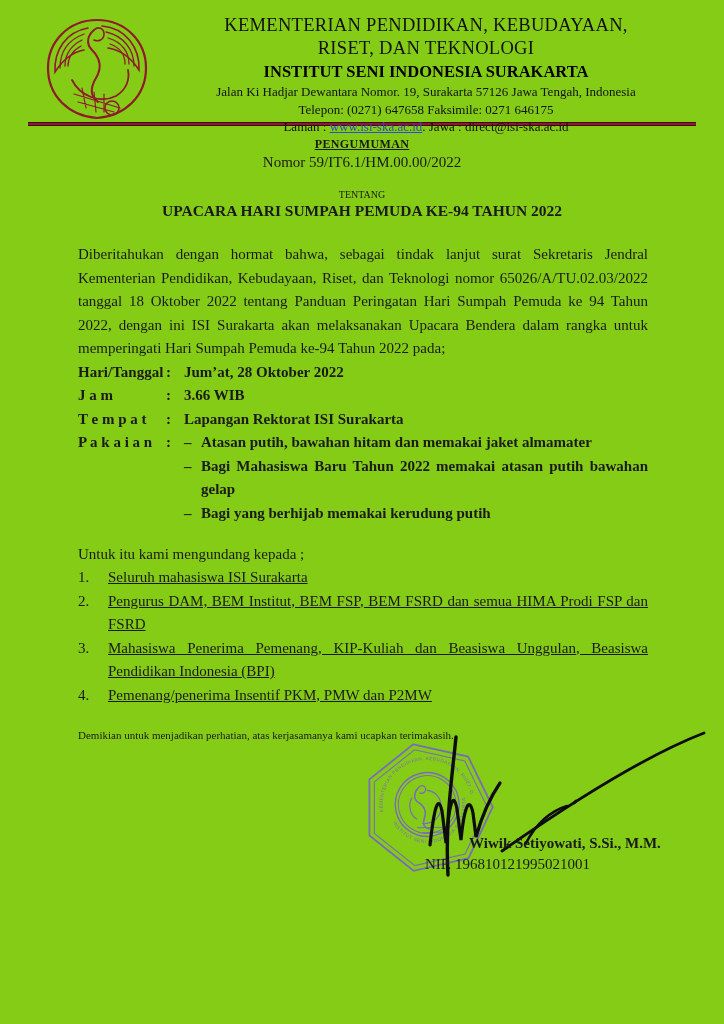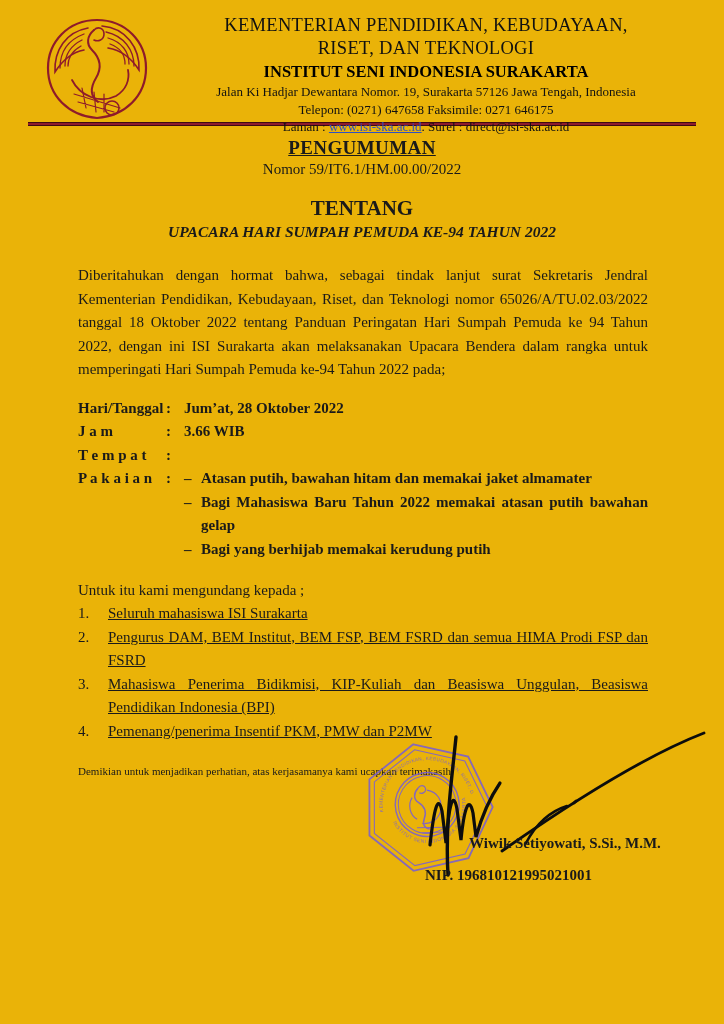--- a/index.html
+++ b/index.html
@@ -1,65 +1,65 @@
 <!DOCTYPE html>
 <html><head>
 <meta charset="utf-8">
 <style>
   * { margin:0; padding:0; box-sizing:border-box; }
   html,body { background:#e8e8e6; }
   .page {
     position:relative;
     width:724px; height:1024px;
     margin:0 auto;
-    background:#eab308;
+    background:#84cc16;
     font-family:"Liberation Serif", serif;
     color:#1a1a1a;
     overflow:hidden;
   }
   
   .letterhead { position:relative; padding-top:14px; height:118px; }
   .logo-wrap { position:absolute; left:42px; top:16px; width:110px; height:108px; }
   .head-text { margin-left:168px; width:516px; text-align:center; }
   .ministry-line { font-size:18.5px; line-height:23px; letter-spacing:.3px; color:#111; }
   .institute-line { font-size:16.5px; line-height:22px; font-weight:bold; color:#000; margin-top:1px; }
   .addr-line { font-size:13px; line-height:17.5px; color:#111; }
   .addr-line a { color:#2e4fc4; text-decoration:underline; }
   .head-rule {
     margin:4px 28px 0 28px; height:4px;
     background:#8e1b2b;
     border-top:1.5px solid #3f0a13;
     border-bottom:1px solid #3f0a13;
   }
   
   .title-block { margin-top:11px; text-align:center; }
-  .doc-title { font-size:19px; font-weight:bold; text-decoration:underline; letter-spacing:.4px; }
+  .doc-title { font-size:12px; font-weight:bold; text-decoration:underline; letter-spacing:.4px; }
   .doc-number { font-size:15px; line-height:20px; }
   .about-block { margin-top:17px; text-align:center; }
-  .about-label { font-size:21px; font-weight:bold; }
-  .about-subject { font-size:15.5px; font-weight:bold; line-height:21px;font-style:italic; }
+  .about-label { font-size:10px; font-weight:normal; }
+  .about-subject { font-size:15.5px; font-weight:bold; line-height:21px; }
   
   .content { margin:0 76px 0 78px; }
   .intro-par { margin-top:22px; font-size:15px; line-height:23.5px; text-align:justify; }
-  .details { margin-top:15px; font-weight:bold; font-size:15px; }
+  .details { font-weight:bold; font-size:15px; }
   .detail-row { display:grid; grid-template-columns:88px 18px 1fr; line-height:23.5px; }
   .dress-list { }
   .dress-item { display:grid; grid-template-columns:17px 1fr; line-height:23.5px; text-align:justify; }
   .invite-intro { margin-top:18px; font-size:15px; line-height:23px; }
   .invite-list { font-size:15px; }
   .invite-row { display:grid; grid-template-columns:30px 1fr; line-height:23.5px; }
   .invite-text { text-align:justify;text-decoration:underline; }
   .closing-par { margin-top:17px; font-size:11px; line-height:23px; }
   
   .sign-area { position:absolute; left:330px; top:723px; width:392px; height:180px; font-size:15px; }
   .sign-text { position:absolute; left:95px; top:0; width:290px; }
   .sign-place-date { line-height:21px; }
   .sign-position { font-weight:bold; line-height:21px; }
   .sign-name { position:absolute; left:95px; top:110px; font-weight:bold; line-height:21px; white-space:nowrap;margin-left:44px; }
-  .sign-nip { position:absolute; left:95px; top:142px; font-weight:bold; line-height:21px; white-space:nowrap; }
+  .sign-nip { position:absolute; left:95px; top:131px; font-weight:normal; line-height:21px; white-space:nowrap; }
   .stamp-wrap { position:absolute; left:22px; top:16px; width:152px; height:138px; transform:rotate(-13deg); opacity:.88; }
   .signature-wrap { position:absolute; left:0; top:0; width:392px; height:180px; pointer-events:none; }
 </style>
 </head>
 <body>
 
 <div class="page">
 
   <div class="letterhead">
     <div class="logo-wrap">
@@ -87,21 +87,21 @@
           <circle cx="70" cy="92" r="7" stroke-width="1.6"></circle>
         </g>
       </svg>
     </div>
     <div class="head-text">
       <div class="ministry-line">KEMENTERIAN PENDIDIKAN, KEBUDAYAAN,</div>
       <div class="ministry-line">RISET, DAN TEKNOLOGI</div>
       <div class="institute-line">INSTITUT SENI INDONESIA SURAKARTA</div>
       <div class="addr-line">Jalan Ki Hadjar Dewantara Nomor. 19, Surakarta 57126 Jawa Tengah, Indonesia</div>
       <div class="addr-line">Telepon: (0271) 647658 Faksimile: 0271 646175</div>
-      <div class="addr-line"><span>Laman : </span><a href="#">www.isi-ska.ac.id</a><span>. Surel : direct@isi-ska.ac.id</span></div>
+      <div class="addr-line"><span>Laman : </span><a href="#">www.isi-ska.ac.id</a><span>. Jawa : direct@isi-ska.ac.id</span></div>
     </div>
   </div>
   <div class="head-rule"></div>
 
   <div class="title-block">
     <div class="doc-title">PENGUMUMAN</div>
     <div class="doc-number">Nomor 59/IT6.1/HM.00.00/2022</div>
   </div>
   <div class="about-block">
     <div class="about-label">TENTANG</div>
@@ -118,20 +118,21 @@
         <span>Jum’at, 28 Oktober 2022</span>
       </div>
       <div class="detail-row">
         <span>J a m</span>
         <span>:</span>
         <span>3.66 WIB</span>
       </div>
       <div class="detail-row">
         <span>T e m p a t</span>
         <span>:</span>
+        <span>Lapangan Rektorat ISI Surakarta</span>
       </div>
       <div class="detail-row">
         <span>P a k a i a n</span>
         <span>:</span>
         <div class="dress-list">
           <div class="dress-item">
             <span>–</span>
             <span>Atasan putih, bawahan hitam dan memakai jaket almamater</span>
           </div>
           <div class="dress-item">
@@ -152,21 +153,21 @@
       <div class="invite-row">
         <span>1.</span>
         <span class="invite-text">Seluruh mahasiswa ISI Surakarta</span>
       </div>
       <div class="invite-row">
         <span>2.</span>
         <span class="invite-text">Pengurus DAM, BEM Institut, BEM FSP, BEM FSRD dan semua HIMA Prodi FSP dan FSRD</span>
       </div>
       <div class="invite-row">
         <span>3.</span>
-        <span class="invite-text">Mahasiswa Penerima Bidikmisi, KIP-Kuliah dan Beasiswa Unggulan, Beasiswa Pendidikan Indonesia (BPI)</span>
+        <span class="invite-text">Mahasiswa Penerima Pemenang, KIP-Kuliah dan Beasiswa Unggulan, Beasiswa Pendidikan Indonesia (BPI)</span>
       </div>
       <div class="invite-row">
         <span>4.</span>
         <span class="invite-text">Pemenang/penerima Insentif PKM, PMW dan P2MW</span>
       </div>
     </div>
 
     <p class="closing-par">Demikian untuk menjadikan perhatian, atas kerjasamanya kami ucapkan terimakasih.</p>
   </div>
 

